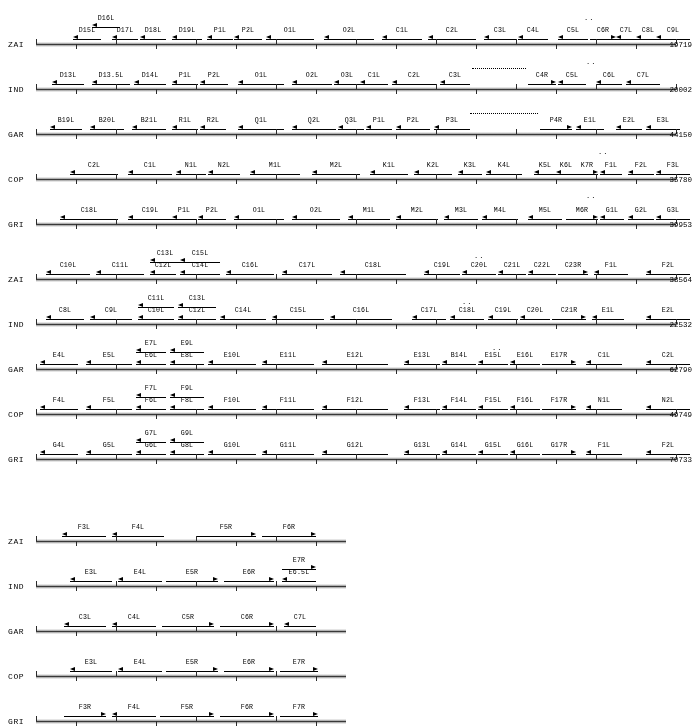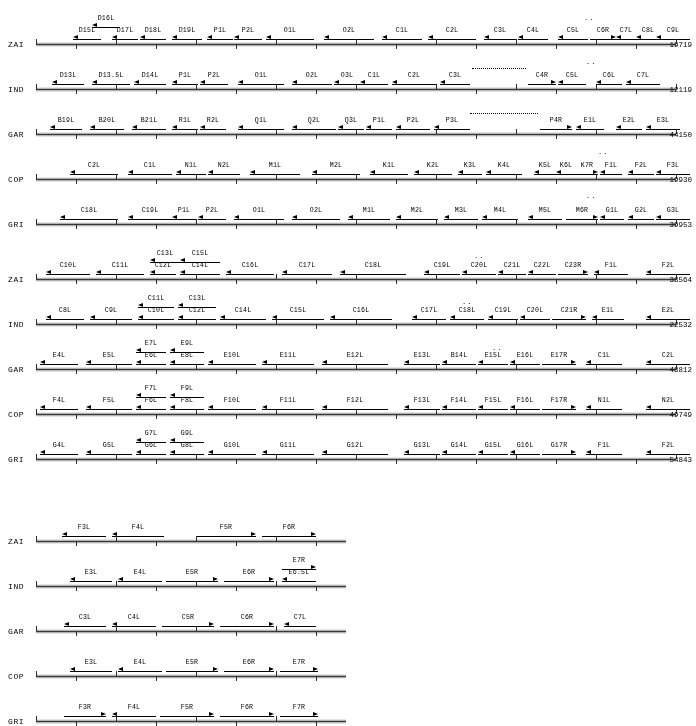--- a/index.html
+++ b/index.html
@@ -338,21 +338,21 @@
           <div class="tick below" style="left: 360px;"></div>
           <div class="tick" style="left: 400px;"></div>
           <div class="tick below" style="left: 440px;"></div>
           <div class="tick" style="left: 480px;"></div>
           <div class="tick below" style="left: 520px;"></div>
           <div class="tick" style="left: 560px;"></div>
           <div class="tick below" style="left: 600px;"></div>
           <div class="tick" style="left: 640px;"></div>
         </div>
         <div class="row-label" style="top: 32px;">IND</div>
-        <div class="row-total" style="top: 33px;">12119</div>
+        <div class="row-total" style="top: 33px;">20002</div>
       </div>
       <div class="track" style="top: 90px; height: 45px;">
         <div class="seg left" style="left: 50px; width: 32px; top: 20px;">
           <div class="lbl">B19L</div>
           <div class="bar"></div>
           <div class="arrowhead"></div>
         </div>
         <div class="seg left" style="left: 90px; width: 34px; top: 20px;">
           <div class="lbl">B20L</div>
           <div class="bar"></div>
@@ -541,21 +541,21 @@
           <div class="tick below" style="left: 360px;"></div>
           <div class="tick" style="left: 400px;"></div>
           <div class="tick below" style="left: 440px;"></div>
           <div class="tick" style="left: 480px;"></div>
           <div class="tick below" style="left: 520px;"></div>
           <div class="tick" style="left: 560px;"></div>
           <div class="tick below" style="left: 600px;"></div>
           <div class="tick" style="left: 640px;"></div>
         </div>
         <div class="row-label" style="top: 32px;">COP</div>
-        <div class="row-total" style="top: 33px;">19930</div>
+        <div class="row-total" style="top: 33px;">35780</div>
       </div>
       <div class="track" style="top: 180px; height: 45px;">
         <div class="seg left" style="left: 60px; width: 58px; top: 20px;">
           <div class="lbl">C18L</div>
           <div class="bar"></div>
           <div class="arrowhead"></div>
         </div>
         <div class="seg left" style="left: 128px; width: 44px; top: 20px;">
           <div class="lbl">C19L</div>
           <div class="bar"></div>
@@ -954,21 +954,21 @@
           <div class="tick below" style="left: 360px;"></div>
           <div class="tick" style="left: 400px;"></div>
           <div class="tick below" style="left: 440px;"></div>
           <div class="tick" style="left: 480px;"></div>
           <div class="tick below" style="left: 520px;"></div>
           <div class="tick" style="left: 560px;"></div>
           <div class="tick below" style="left: 600px;"></div>
           <div class="tick" style="left: 640px;"></div>
         </div>
         <div class="row-label" style="top: 32px;">GAR</div>
-        <div class="row-total" style="top: 33px;">48812</div>
+        <div class="row-total" style="top: 33px;">62790</div>
       </div>
       <div class="track" style="top: 135px; height: 45px;">
         <div class="seg left" style="left: 40px; width: 38px; top: 20px;">
           <div class="lbl">F4L</div>
           <div class="bar"></div>
           <div class="arrowhead"></div>
         </div>
         <div class="seg left" style="left: 86px; width: 46px; top: 20px;">
           <div class="lbl">F5L</div>
           <div class="bar"></div>
@@ -1162,21 +1162,21 @@
           <div class="tick below" style="left: 360px;"></div>
           <div class="tick" style="left: 400px;"></div>
           <div class="tick below" style="left: 440px;"></div>
           <div class="tick" style="left: 480px;"></div>
           <div class="tick below" style="left: 520px;"></div>
           <div class="tick" style="left: 560px;"></div>
           <div class="tick below" style="left: 600px;"></div>
           <div class="tick" style="left: 640px;"></div>
         </div>
         <div class="row-label" style="top: 32px;">GRI</div>
-        <div class="row-total" style="top: 33px;">54843</div>
+        <div class="row-total" style="top: 33px;">70733</div>
       </div>
     </div>
     <div class="block" style="top: 505px; height: 225px;">
       <div class="track" style="top: 0px; height: 45px;">
         <div class="seg left" style="left: 62px; width: 44px; top: 20px;">
           <div class="lbl">F3L</div>
           <div class="bar"></div>
           <div class="arrowhead"></div>
         </div>
         <div class="seg left" style="left: 112px; width: 52px; top: 20px;">

